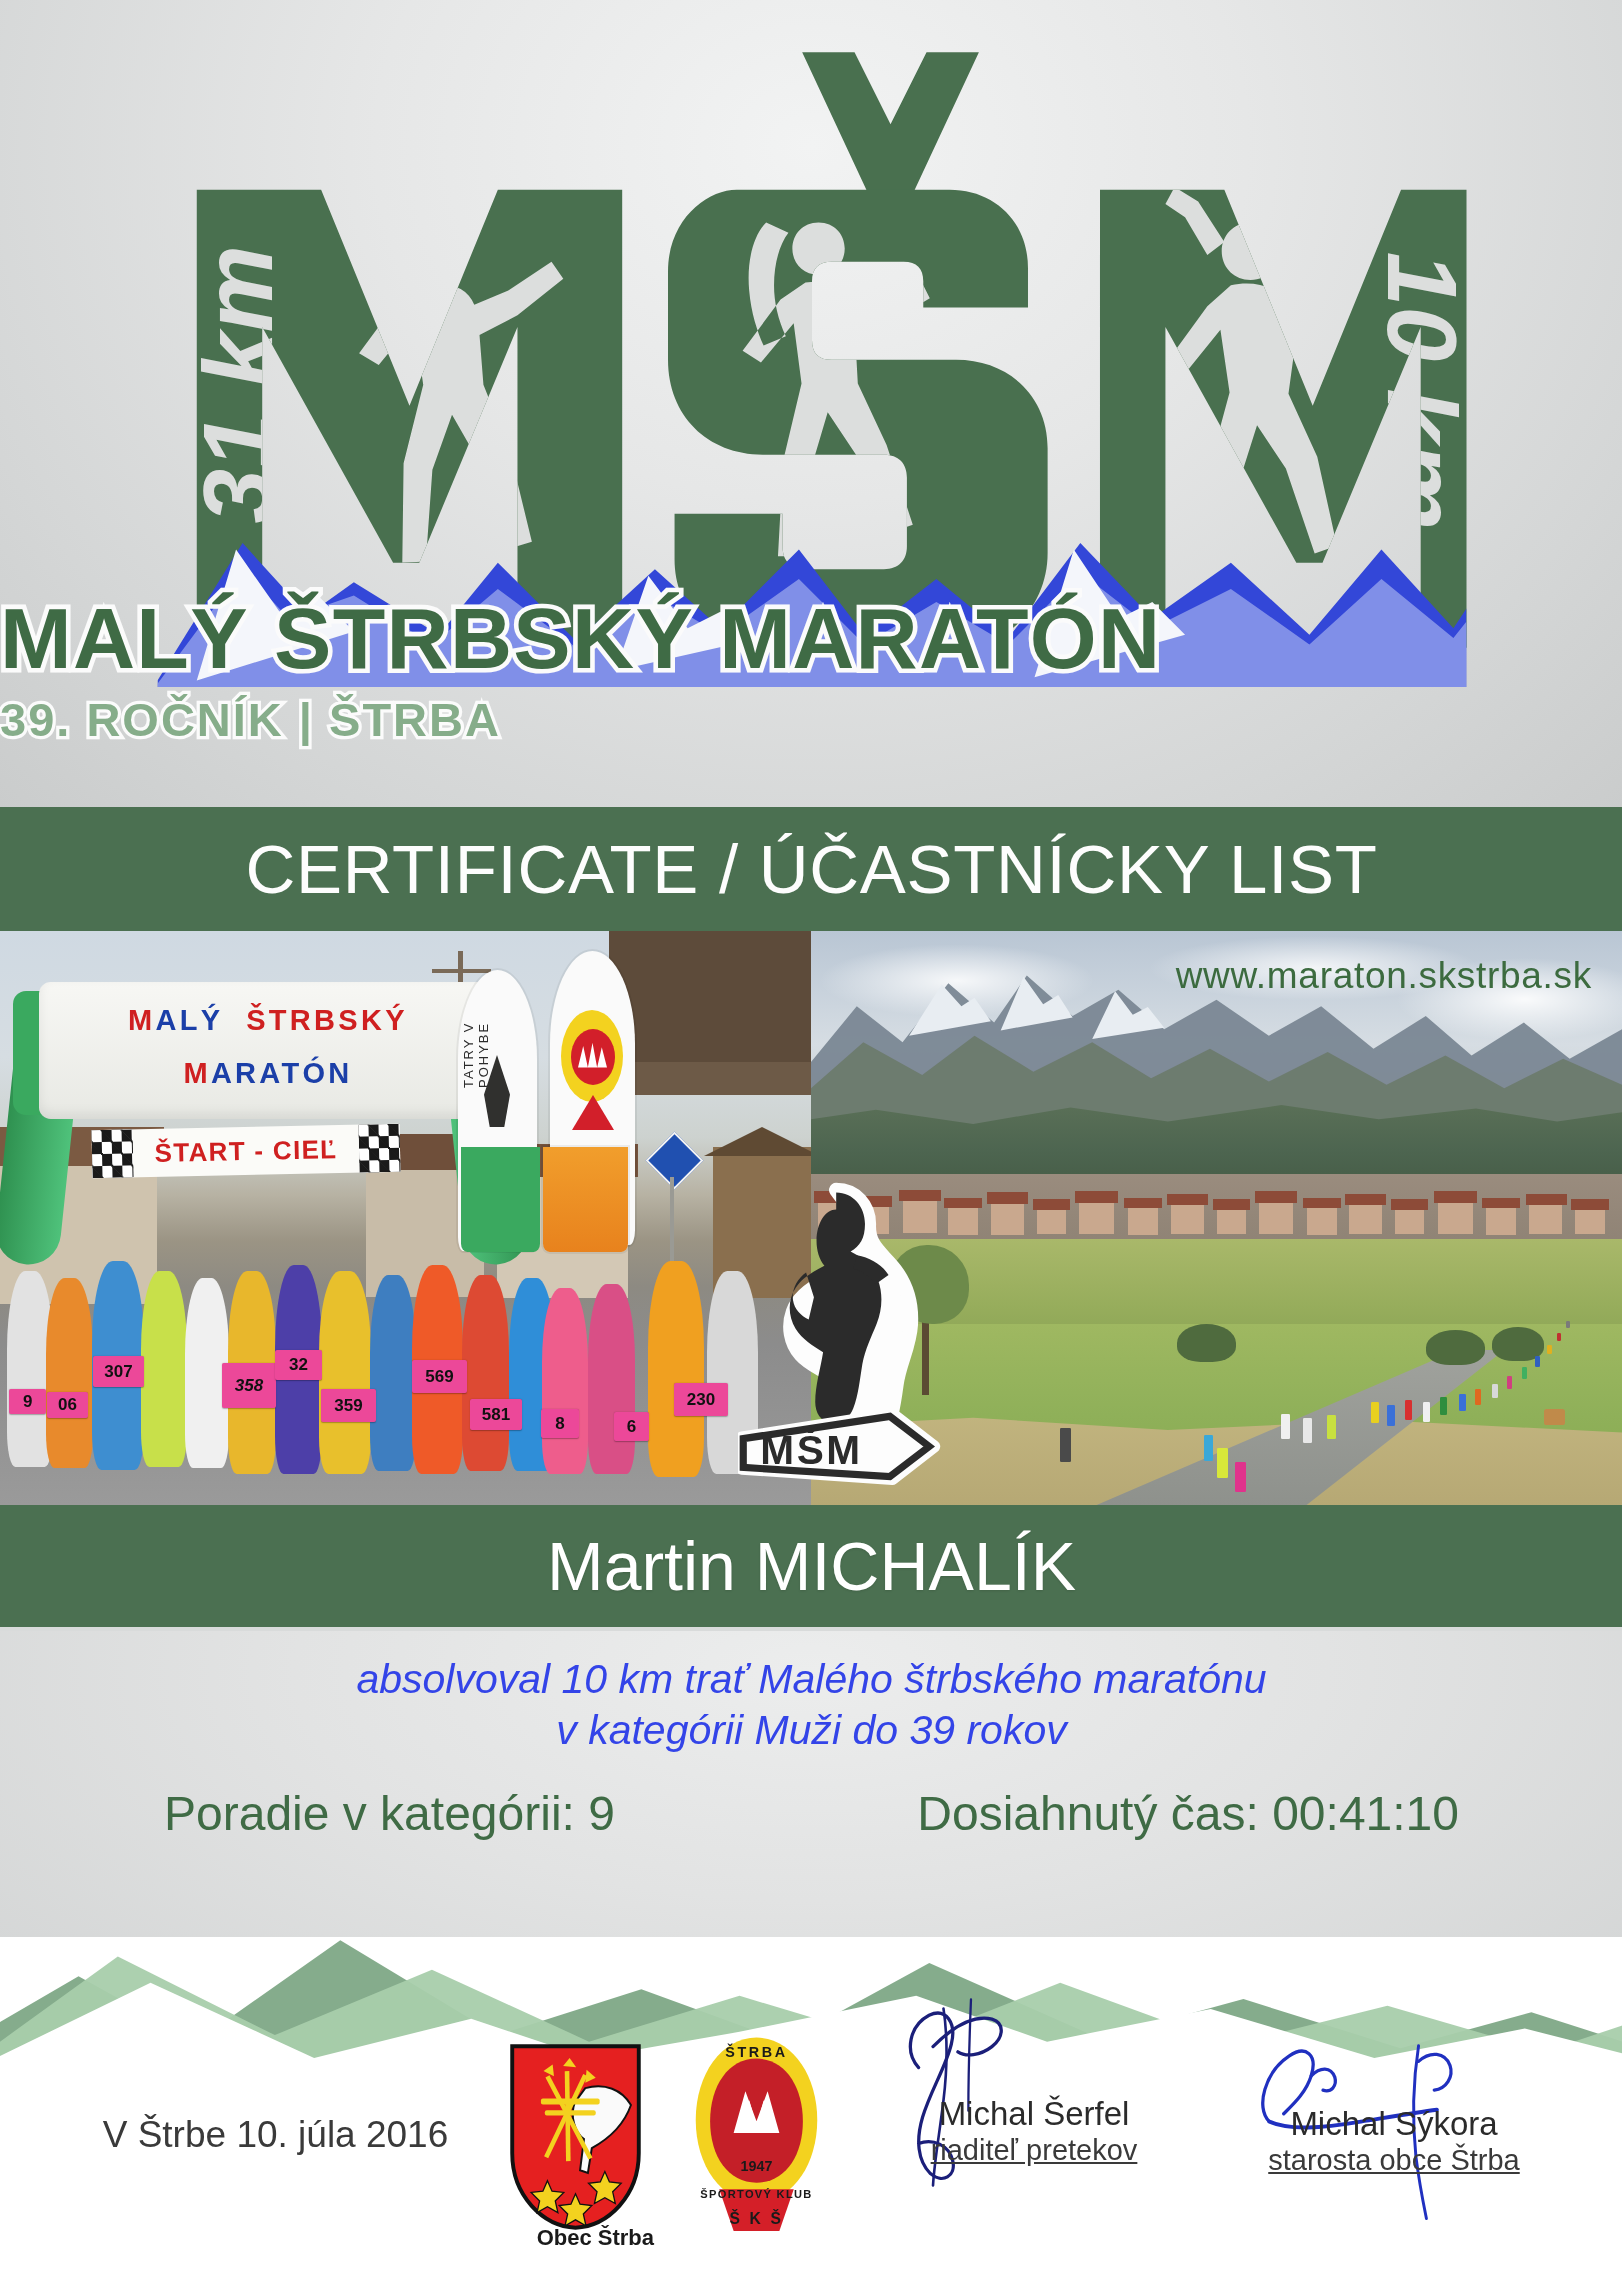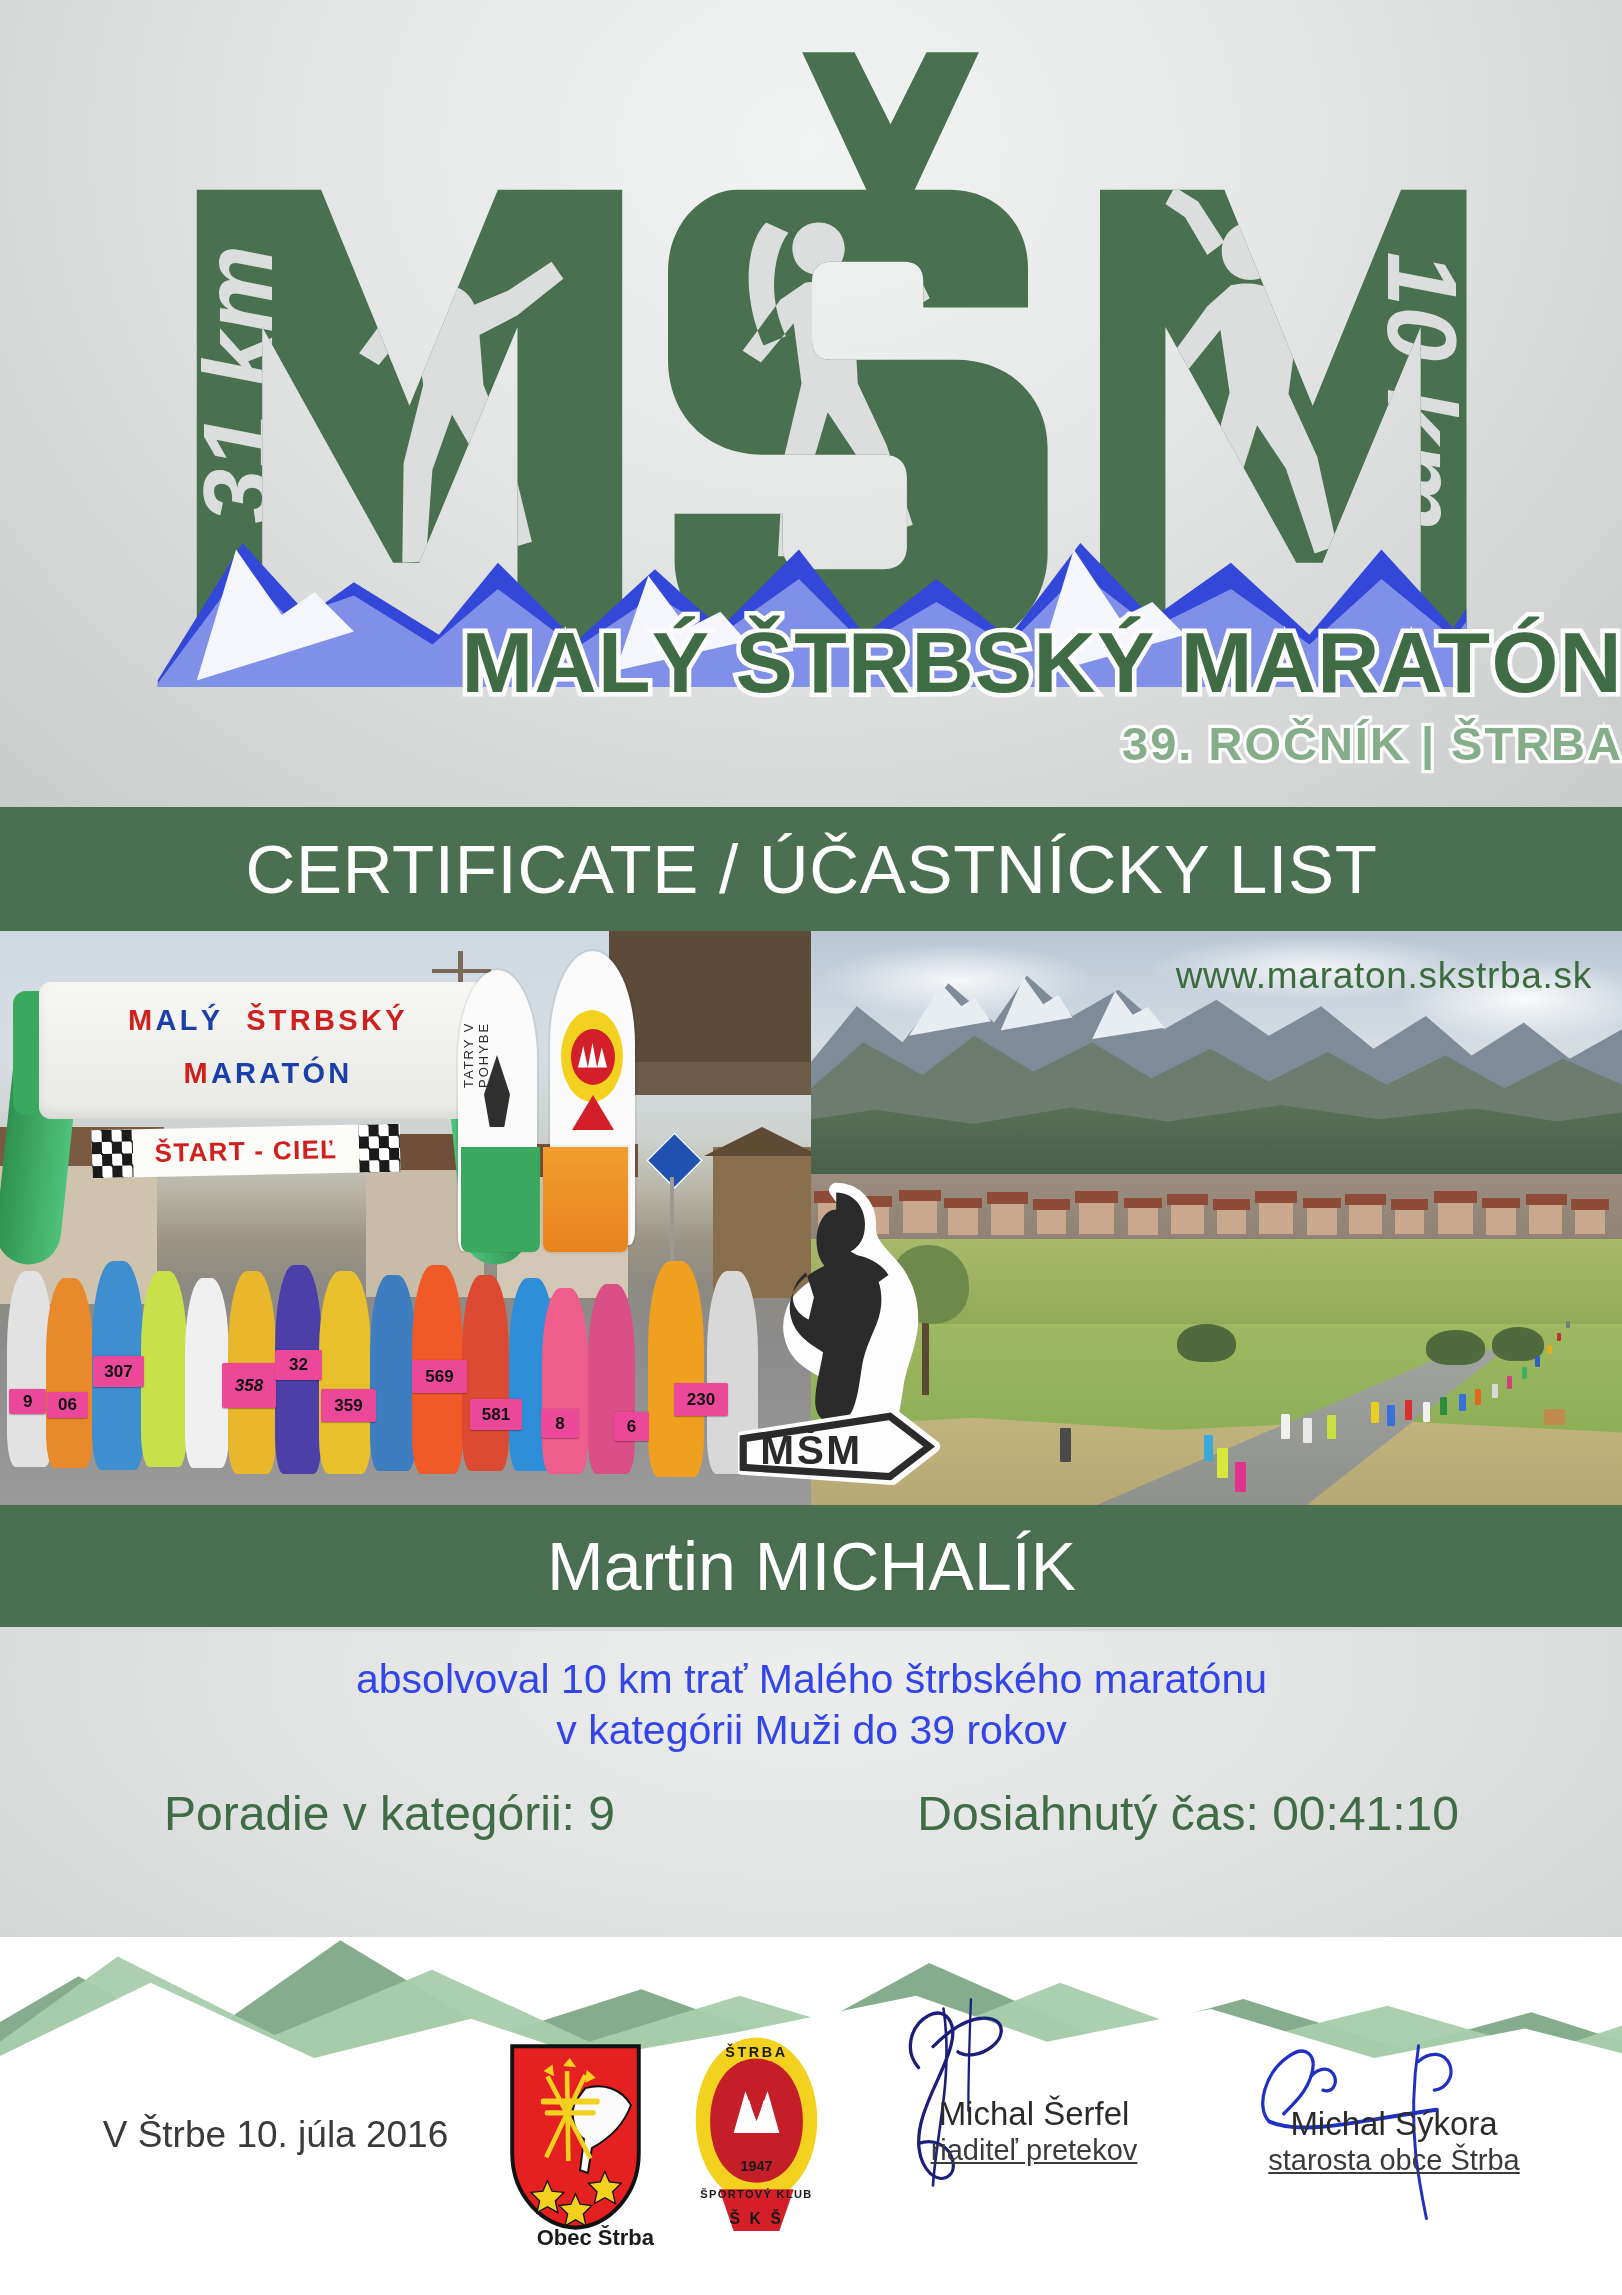--- a/index.html
+++ b/index.html
@@ -113,21 +113,21 @@
   .pr-tree-crown{position:absolute;background:#6d8a4a;border-radius:48% 52% 45% 55%;}
   .pr-pack{position:absolute;border-radius:1.3px;}
   .url-txt{position:absolute;right:30px;top:23.6px;color:#3c6b3f;font-size:37px;letter-spacing:0.7px;
     font-family:"Liberation Sans", sans-serif;}
 
   
   .msm-sticker{position:absolute;left:738px;top:1178px;width:216px;height:321px;z-index:6;}
 
   
   .desc{position:absolute;left:0;top:1654px;width:1623px;text-align:center;
-    color:#3344e8;font-size:41px;line-height:51px;}
+    color:#3344e8;font-size:41px;line-height:51px;font-style:italic;}
   .results{position:absolute;left:0;top:1786px;width:1623px;
     display:flex;justify-content:space-between;padding:0 164px;box-sizing:border-box;
     color:#3f6b45;font-size:48px;}
 
   
   .bottom{position:absolute;left:0;top:1937px;width:1623px;height:359px;background:#ffffff;}
   .mt-svg{position:absolute;left:0;top:1878px;width:1623px;height:216px;}
   .footer{position:absolute;left:0;top:2081px;width:1623px;height:215px;}
   .date-txt{position:absolute;left:79px;top:2114px;width:393px;text-align:center;
     color:#3a3a3a;font-size:37px;}
@@ -203,21 +203,21 @@
                  L980,800 L1080,930 L1190,845 L1300,935 L1410,790 L1520,905 L1640,820 L1760,930
                  L1870,800 L1980,920 L2000,890 L2000,1010 L0,1010 Z" fill="#3347d8"></path>
         <path d="M0,1005 L130,830 L200,905 L300,870 L420,945 L520,860 L640,950 L760,870 L860,930
                  L980,845 L1080,945 L1190,880 L1300,945 L1410,835 L1520,920 L1640,860 L1760,945
                  L1870,845 L1980,935 L2000,910 L2000,1010 L0,1010 Z" fill="#8e9ceb" opacity="0.85"></path>
         <path d="M120,800 L190,900 L240,865 L300,925 L60,1000 Z M1400,800 L1470,905 L1520,880 L1570,930 L1340,995 Z
                  M750,840 L810,920 L860,895 L900,940 L700,985 Z" fill="#f4f6fb"></path>
       </g>
     </svg>
 
-    <div style="position:absolute;left:0;top:563px;width:1623px;text-align:right;margin-top:24px;">
+    <div style="position:absolute;left:0;top:563px;width:1623px;text-align:left;">
       <div style="font-size:86px;font-weight:700;color:#3f6b45;letter-spacing:1.3px;
                   -webkit-text-stroke:9.2px #fbfbfb;paint-order:stroke fill;">MALÝ ŠTRBSKÝ MARATÓN</div>
       <div style="font-size:47px;font-weight:700;color:#86ad8a;letter-spacing:2px;margin-top:3.9px;
                   -webkit-text-stroke:6.5px #fbfbfb;paint-order:stroke fill;">39. ROČNÍK | ŠTRBA</div>
     </div>
   </div>
 
   <div class="band band-cert"></div>
   <div class="band-cert-txt">CERTIFICATE / ÚČASTNÍCKY LIST</div>
 

